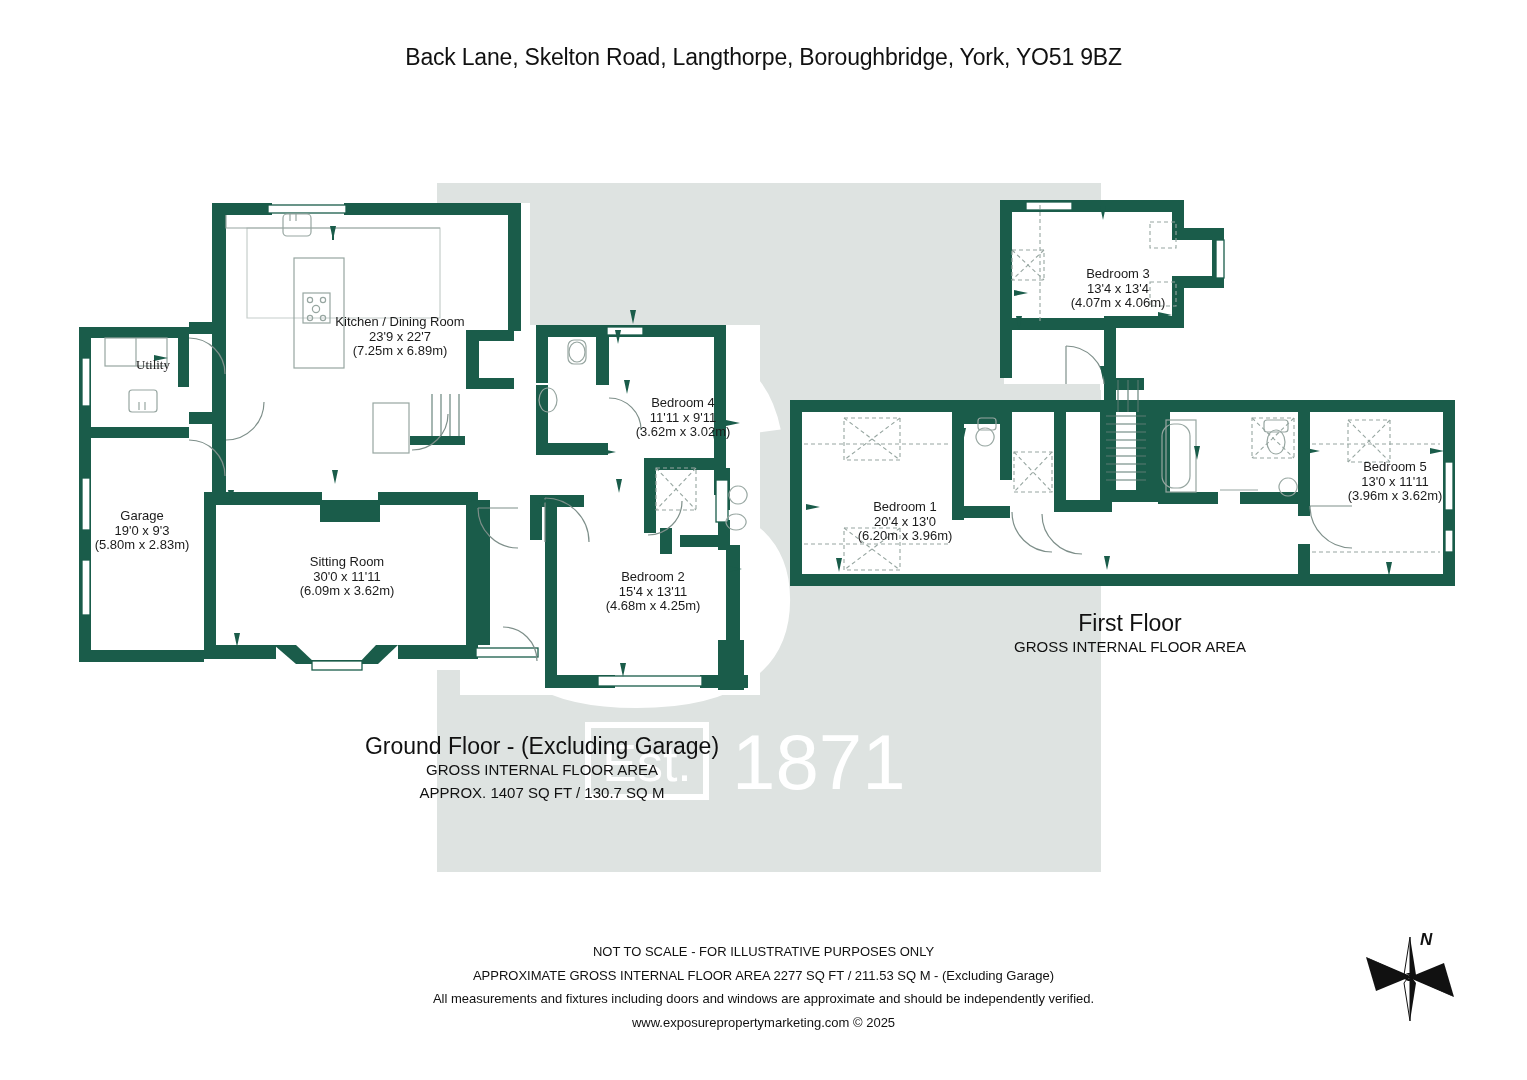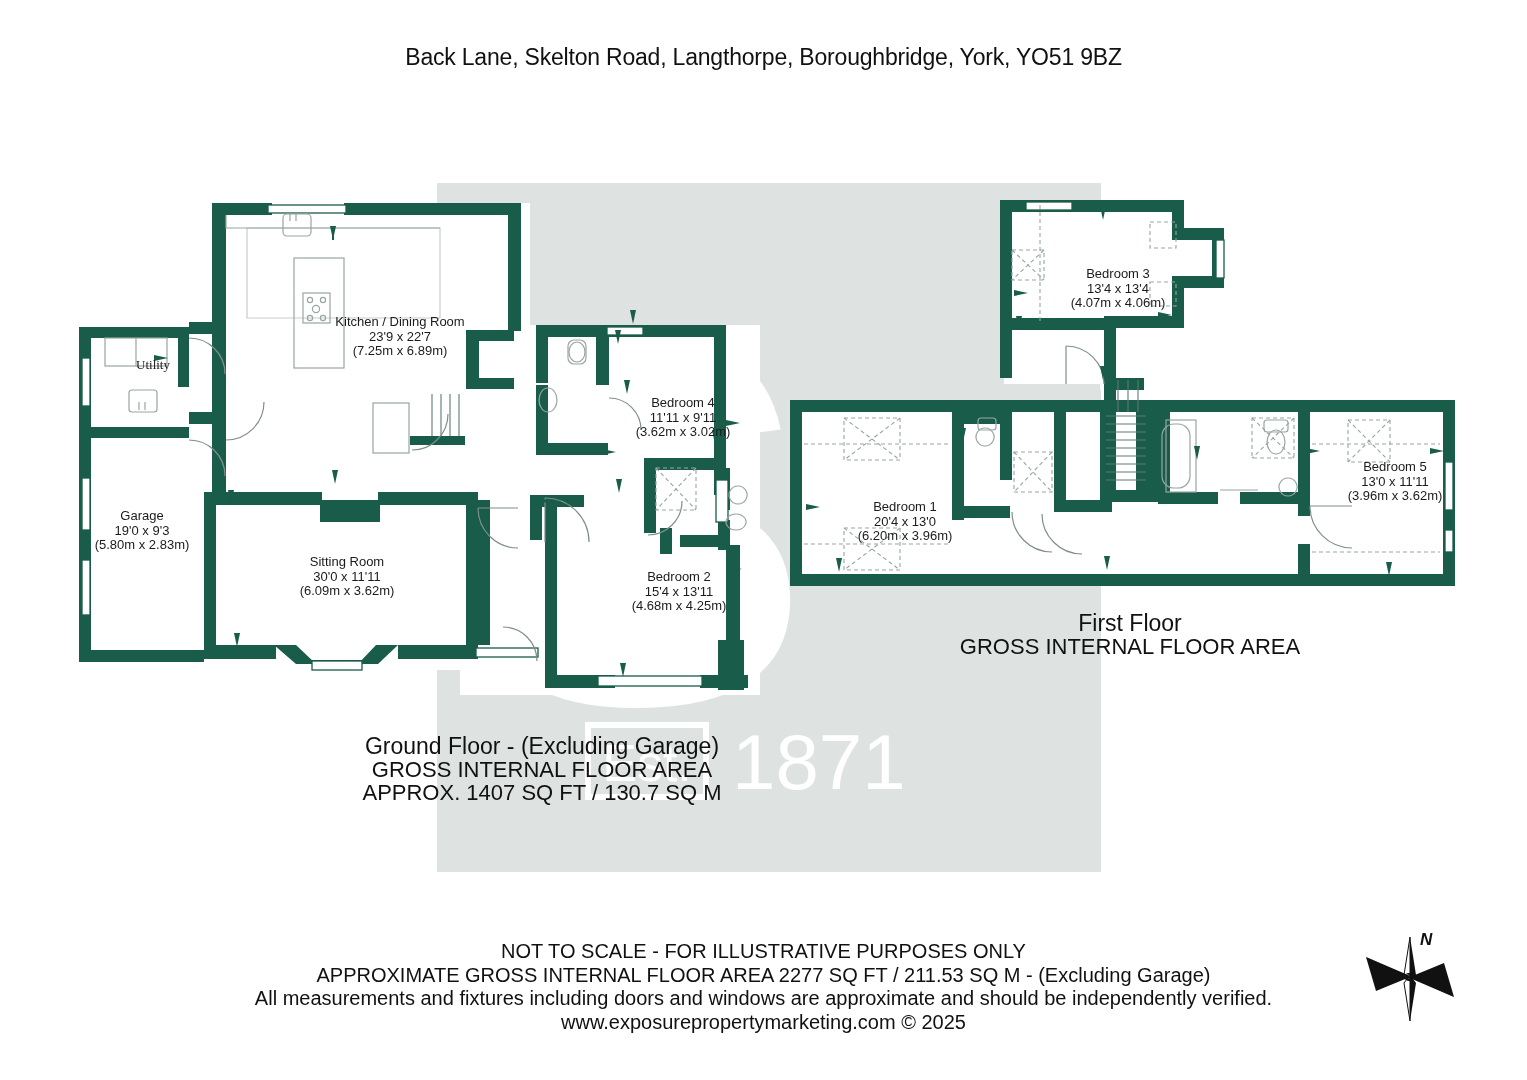--- a/index.html
+++ b/index.html
@@ -80,34 +80,34 @@
     white-space: nowrap;
   }
   .floor-caption .fc-title {
     display: block;
     font-size: 23px;
     line-height: 23px;
   }
   .floor-caption .fc-l2,
   .floor-caption .fc-l3 {
     display: block;
-    font-size: 22px;
+    font-size: 15px;
     line-height: 23px;
   }
   #footer {
     position: absolute;
     left: 0;
     top: 940px;
     width: 1527px;
     z-index: 4;
     text-align: center;
     color: #111111;
   }
   #footer div {
-    font-size: 20px;
+    font-size: 13px;
     line-height: 23.5px;
     white-space: nowrap;
   }
   #compass {
     position: absolute;
     left: 1358px;
     top: 925px;
     width: 108px;
     height: 105px;
     z-index: 4;
@@ -474,21 +474,21 @@
     <span class="d1">30'0 x 11'11</span>
     <span class="d2">(6.09m x 3.62m)</span>
   </div>
 
   <div class="room-label" style="left:608px; top:396px; width:150px;">
     <span class="nm">Bedroom 4</span>
     <span class="d1">11'11 x 9'11</span>
     <span class="d2">(3.62m x 3.02m)</span>
   </div>
 
-  <div class="room-label" style="left:604px; top:570px; width:150px;">
+  <div class="room-label" style="left:578px; top:570px; width:150px;">
     <span class="nm">Bedroom 2</span>
     <span class="d1">15'4 x 13'11</span>
     <span class="d2">(4.68m x 4.25m)</span>
   </div>
 
   <div class="room-label" style="left:1043px; top:267px; width:150px;">
     <span class="nm">Bedroom 3</span>
     <span class="d1">13'4 x 13'4</span>
     <span class="d2">(4.07m x 4.06m)</span>
   </div>

